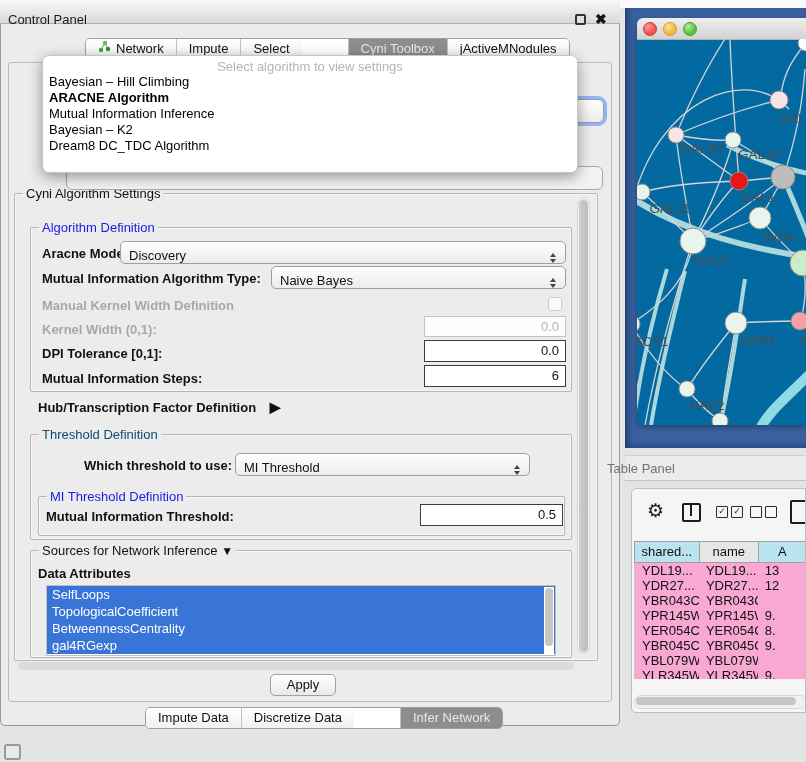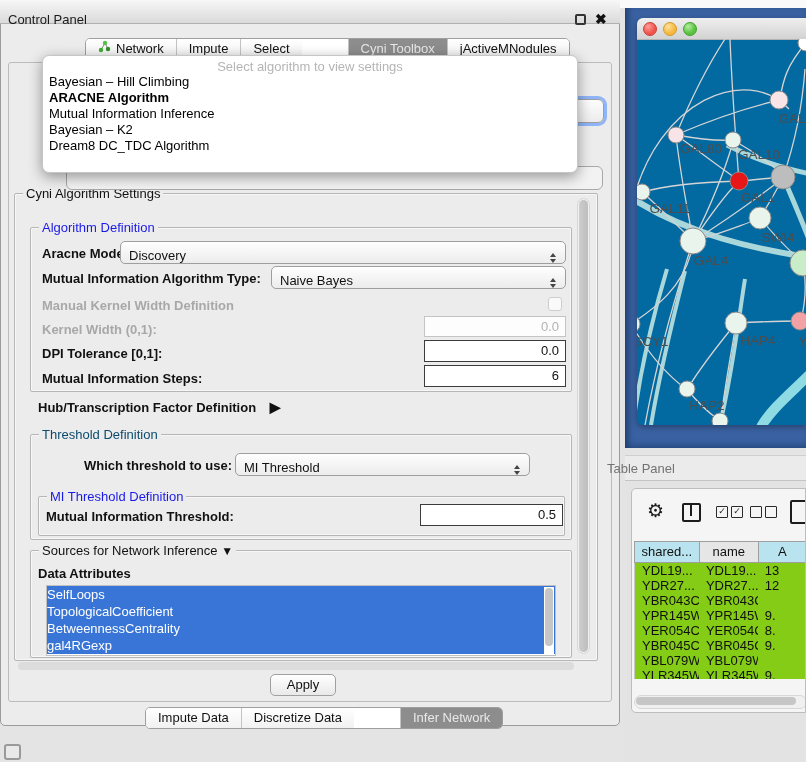--- a/index.html
+++ b/index.html
@@ -64,21 +64,21 @@
   .tfield{border:1px solid #3c3c3c;background:#fff;text-align:right;padding:2px 6px 0 0;}
   .tfield-dis{border:1px solid #c4c4c4;background:#fdfdfd;color:#b2b2b2;text-align:right;padding:2px 6px 0 0;}
   #manual-chk{left:548px;top:297px;width:14px;height:14px;border:1px solid #cdcdcd;border-radius:3px;background:#fafafa;}
 
   
   #settings-sb{left:577px;top:198px;width:13px;height:456px;background:#f1f1f1;border:1px solid #d6d6d6;border-radius:7px;}
   #settings-sb .thumb{position:absolute;left:1px;top:1px;width:9px;height:452px;background:linear-gradient(90deg,#cdcdcd,#bdbdbd);border-radius:6px;}
 
   
   #attr-list{left:46px;top:585px;width:510px;height:71px;background:#fff;border:1px solid #c0c0c0;overflow:hidden;}
-  .attr-sel{height:17px;line-height:17px;background:#3875d6;color:#fff;}
+  .attr-sel{height:17px;line-height:17px;padding-left:5px;background:#3875d6;color:#fff;}
   #attr-sb{left:544px;top:587px;width:10px;height:67px;background:#fff;}
   #attr-sb .thumb{position:absolute;left:1px;top:1px;width:8px;height:58px;background:#c6c6c6;border-radius:5px;}
   #hscroll-strip{left:18px;top:662px;width:556px;height:8px;background:#dcdcdc;border-radius:4px;}
 
   #apply-btn{left:270px;top:674px;width:66px;height:22px;border:1px solid #a0a0a0;border-radius:5px;
              background:linear-gradient(#ffffff,#e9e9e9);text-align:center;line-height:20px;}
 
   #mini-icon{left:4px;top:744px;width:17px;height:16px;border:2px solid #9a9a9a;border-radius:3px;background:#e9e9e9;}
 
   
@@ -107,21 +107,21 @@
   #unchecked-pair{left:118px;top:17px;}
   #doc-icon{left:158px;top:11px;width:17px;height:20px;border:2px solid #1c1c1c;border-radius:2px;}
 
   #tbl{position:absolute;left:2px;top:52px;width:173px;}
   .trow{display:flex;height:15px;line-height:15px;}
   .trow .td{padding-left:7px;overflow:hidden;white-space:nowrap;}
   #thead{display:flex;height:22px;}
   .th{border:1px solid #9f9f9f;border-left:none;background:#e6e6e6;text-align:center;line-height:20px;overflow:hidden;white-space:nowrap;}
   .th:first-child{border-left:1px solid #9f9f9f;}
   .th.hl{background:#b9e4ef;}
-  #tbody{background:#84cc16;border-left:1px solid #c9c9c9;height:116px;overflow:hidden;}
+  #tbody{background:#f9a8d4;border-left:1px solid #c9c9c9;height:116px;overflow:hidden;}
   #tp-hscroll{position:absolute;left:2px;top:206px;width:171px;height:12px;background:#f0f0f0;border:1px solid #d8d8d8;border-radius:7px;}
   #tp-hscroll .thumb{position:absolute;left:1px;top:1px;width:160px;height:8px;background:#c6c6c6;border-radius:5px;}
 
   svg text{font-family:"Liberation Sans",sans-serif;}
 </style>
 </head>
 <body>
 
 <div id="root">
   <div class="abs" id="top-strip"></div>

